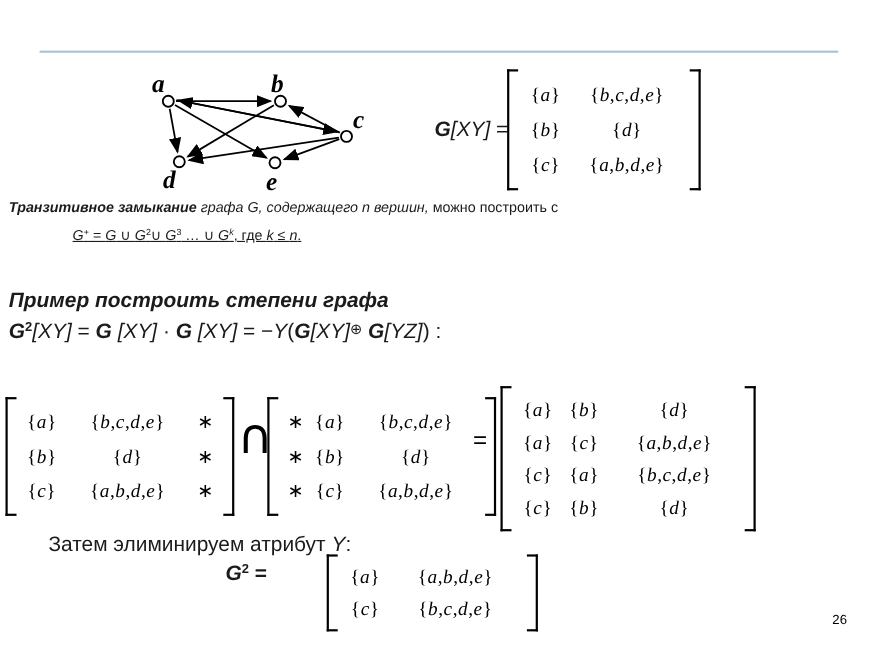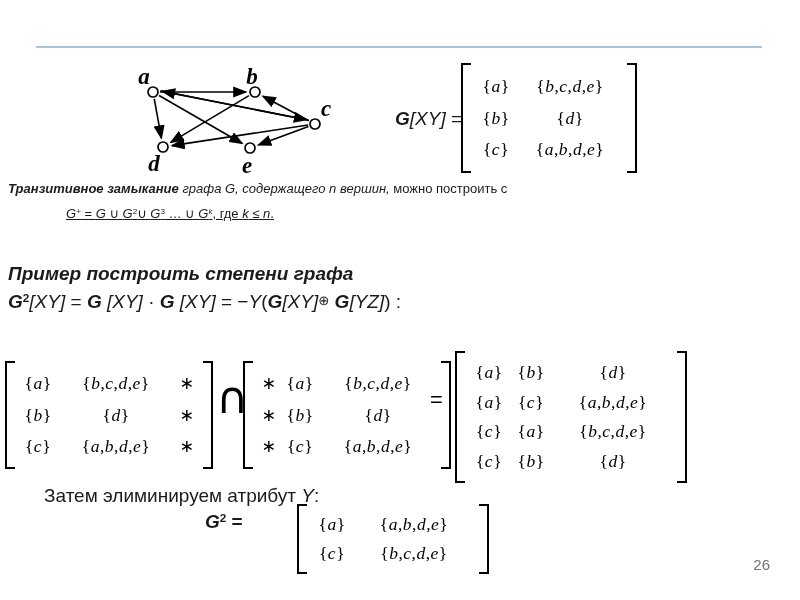--- a/index.html
+++ b/index.html
@@ -24,21 +24,21 @@
   .matrix{position:absolute;display:flex;align-items:stretch;}
   .brk{width:8px;border-top:2px solid #000;border-bottom:2px solid #000;}
   .brk.l{border-left:2px solid #000;}
   .brk.r{border-right:2px solid #000;}
   .mgrid{display:grid;align-content:space-evenly;padding:2px 4px;
          font-family:"Liberation Serif",serif;font-size:17.5px;color:#000;}
   .mcell{display:flex;align-items:center;justify-content:center;padding:0 4px;letter-spacing:0.5px;}
   .mlet{font-style:italic;}
   .opsym{position:absolute;font-family:"DejaVu Sans",sans-serif;color:#000;}
 
-  .pagenum{position:absolute;right:30px;top:556px;font-size:15px;color:#737373;}
+  .pagenum{position:absolute;right:30px;top:556px;font-size:12px;color:#000000;}
 </style>
 </head>
 <body>
 
 <div class="slide">
 
   <div class="rule" style="background: rgb(169, 195, 218);"></div>
 
   <svg class="graphsvg" style="position:absolute;left:128px;top:58px;" width="222" height="122">
       <defs>

